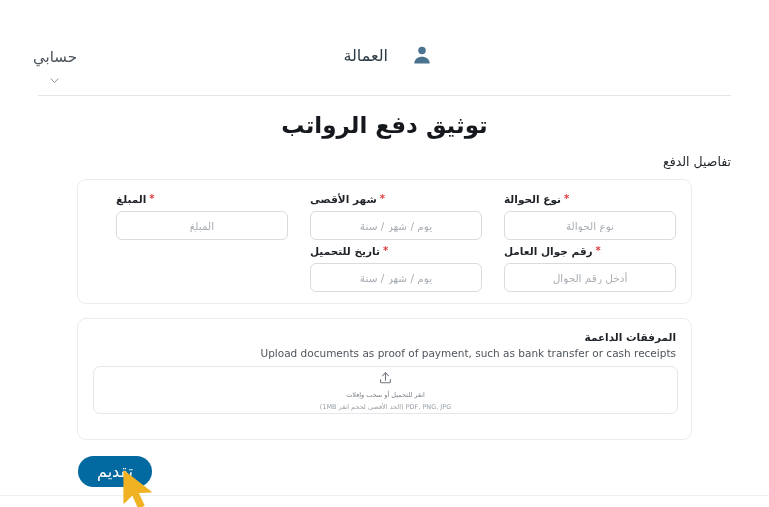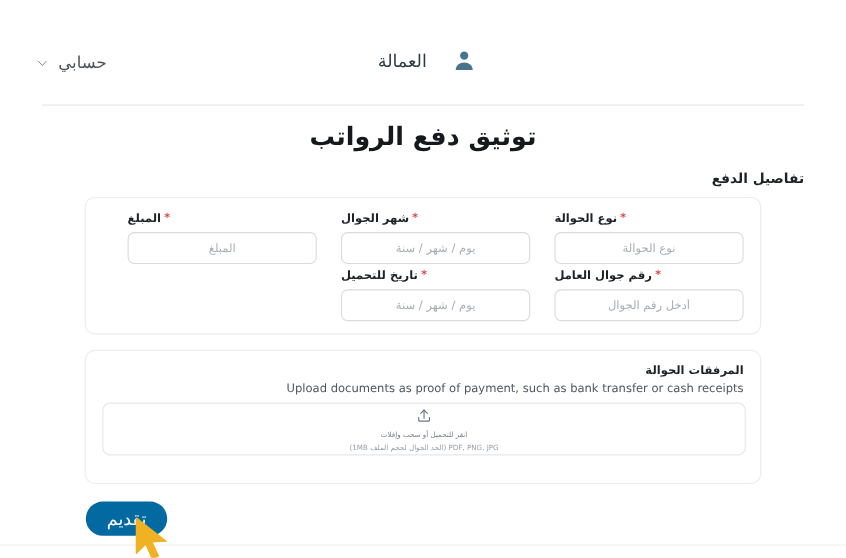--- a/index.html
+++ b/index.html
@@ -53,20 +53,21 @@
     width: 22px;
     height: 22px;
     display: block;
   }
 
   .account-menu {
     position: absolute;
     top: 48px;
     left: 33px;
     display: flex;
+    flex-direction: column;
     align-items: center;
     gap: 9px;
     cursor: pointer;
   }
 
   .account-label {
     font-size: 15px;
     color: #4a5159;
     white-space: nowrap;
   }
@@ -99,21 +100,21 @@
     line-height: 30px;
   }
 
   .section-subtitle {
     position: absolute;
     top: 154px;
     right: 38px;
     width: 693px;
     text-align: right;
     font-size: 12.5px;
-    font-weight: bold;
+    font-weight: normal;
     color: #1f2328;
   }
 
   
   .card {
     position: absolute;
     background: #ffffff;
     border: 1px solid #ececee;
     border-radius: 9px;
   }
@@ -327,21 +328,21 @@
         <div class="field-label">
           <span class="req">*</span>
           <span>نوع الحوالة</span>
         </div>
         <input class="field-input" type="text" placeholder="نوع الحوالة" style="">
       </div>
 
       <div class="field">
         <div class="field-label">
           <span class="req">*</span>
-          <span>شهر الجوال</span>
+          <span>شهر الأقصى</span>
         </div>
         <input class="field-input" type="text" placeholder="يوم / شهر / سنة" style="">
       </div>
 
       <div class="field">
         <div class="field-label">
           <span class="req">*</span>
           <span>المبلغ</span>
         </div>
         <input class="field-input" type="text" placeholder="المبلغ" style="">
@@ -366,33 +367,33 @@
         </div>
         <input class="field-input" type="text" placeholder="يوم / شهر / سنة" style="">
       </div>
 
     </div>
 
   </div>
 
   <div class="card" id="attach-card">
 
-    <div class="attach-title">المرفقات الحوالة</div>
+    <div class="attach-title">المرفقات الداعمة</div>
     <div class="attach-desc">Upload documents as proof of payment, such as bank transfer or cash receipts</div>
 
     <div class="dropzone">
       <span>
         <svg class="upload-icon" viewBox="0 0 24 24" xmlns="http://www.w3.org/2000/svg" aria-hidden="true">
           <path d="M12 16.5 V4.5" fill="none" stroke="#70777e" stroke-width="1.7" stroke-linecap="round"></path>
           <path d="M7.3 9.2 L12 4.4 L16.7 9.2" fill="none" stroke="#70777e" stroke-width="1.7" stroke-linecap="round" stroke-linejoin="round"></path>
           <path d="M4.2 15.3 V19.1 a1.4 1.4 0 0 0 1.4 1.4 H18.4 a1.4 1.4 0 0 0 1.4 -1.4 V15.3" fill="none" stroke="#70777e" stroke-width="1.7" stroke-linecap="round" stroke-linejoin="round"></path>
         </svg>
       </span>
       <div class="dz-line1">انقر للتحميل أو سحب وإفلات</div>
-      <div class="dz-line2">PDF, PNG, JPG (الحد الجوال لحجم الملف 1MB)</div>
+      <div class="dz-line2">PDF, PNG, JPG (الحد الأقصى لحجم انقر 1MB)</div>
     </div>
 
   </div>
 
   <button class="submit-btn">تقديم</button>
 
   <span class="cursor">
     <svg viewBox="0 0 36 40" xmlns="http://www.w3.org/2000/svg" aria-hidden="true">
       <path d="M2 1 L2 33 L10.5 24.5 L16.5 38 L22 35.5 L16 22.5 L29 22 Z" fill="#f0b223" stroke="#f0b223" stroke-width="1.2" stroke-linejoin="round"></path>
     </svg>

